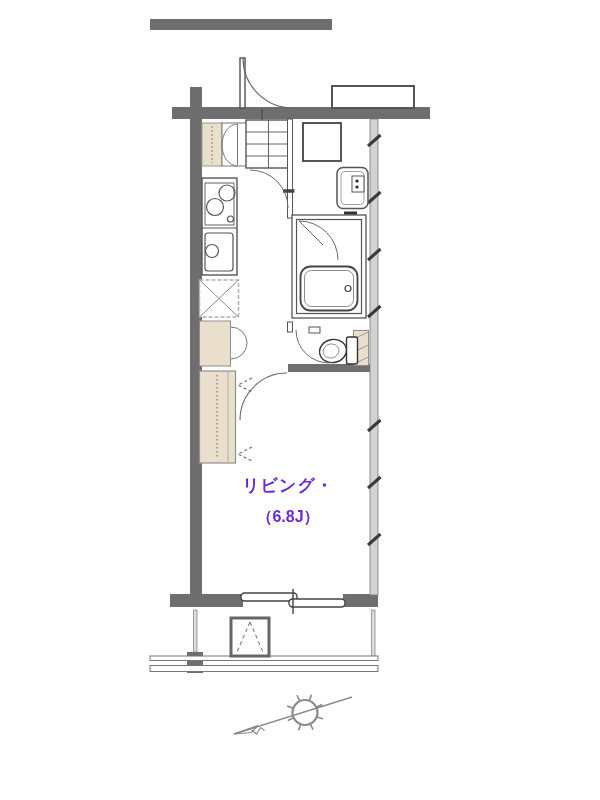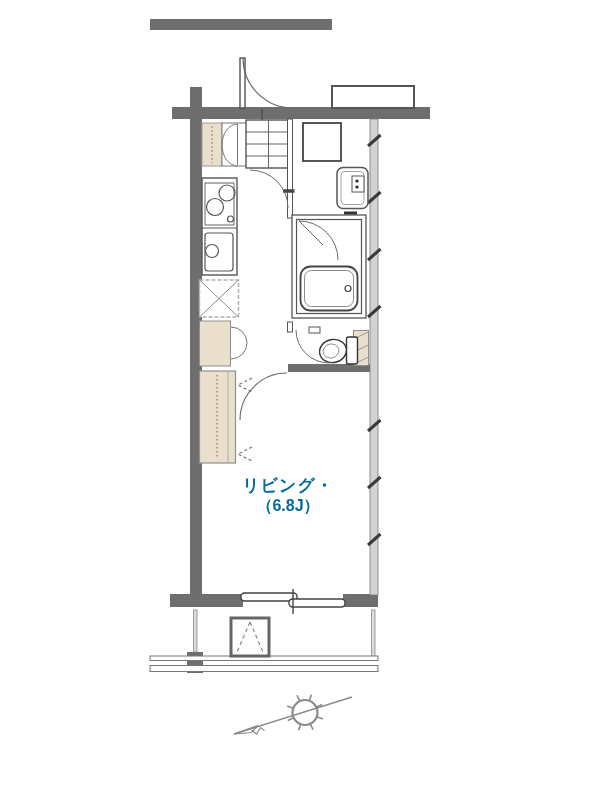--- a/index.html
+++ b/index.html
@@ -1,21 +1,21 @@
 <!DOCTYPE html>
 <html><head>
 <meta charset="utf-8">
 <style>
   html,body{margin:0;padding:0;background:#ffffff;}
   .canvas{position:relative;width:600px;height:800px;background:#ffffff;overflow:hidden;
           font-family:"Liberation Sans","DejaVu Sans",sans-serif;}
   .plan-svg{position:absolute;left:0;top:0;}
   .room-label{position:absolute;left:200px;top:476px;width:176px;text-align:center;
-              color:#0369a1;font-size:17px;font-weight:600;line-height:20px;letter-spacing:1px;}
-  .room-label .size-line{font-size:16px;letter-spacing:0;}
+              color:#6d28d9;font-size:17px;font-weight:600;line-height:20px;letter-spacing:1px;}
+  .room-label .size-line{font-size:16px;letter-spacing:0;margin-top:11px;}
 </style>
 </head>
 <body>
 
 <div class="canvas">
 
 <svg class="plan-svg" width="600" height="800" viewBox="0 0 600 800">
 
   <g shape-rendering="crispEdges" fill="#6e6e6e">
     <rect x="150" y="19" width="182" height="11"></rect>

